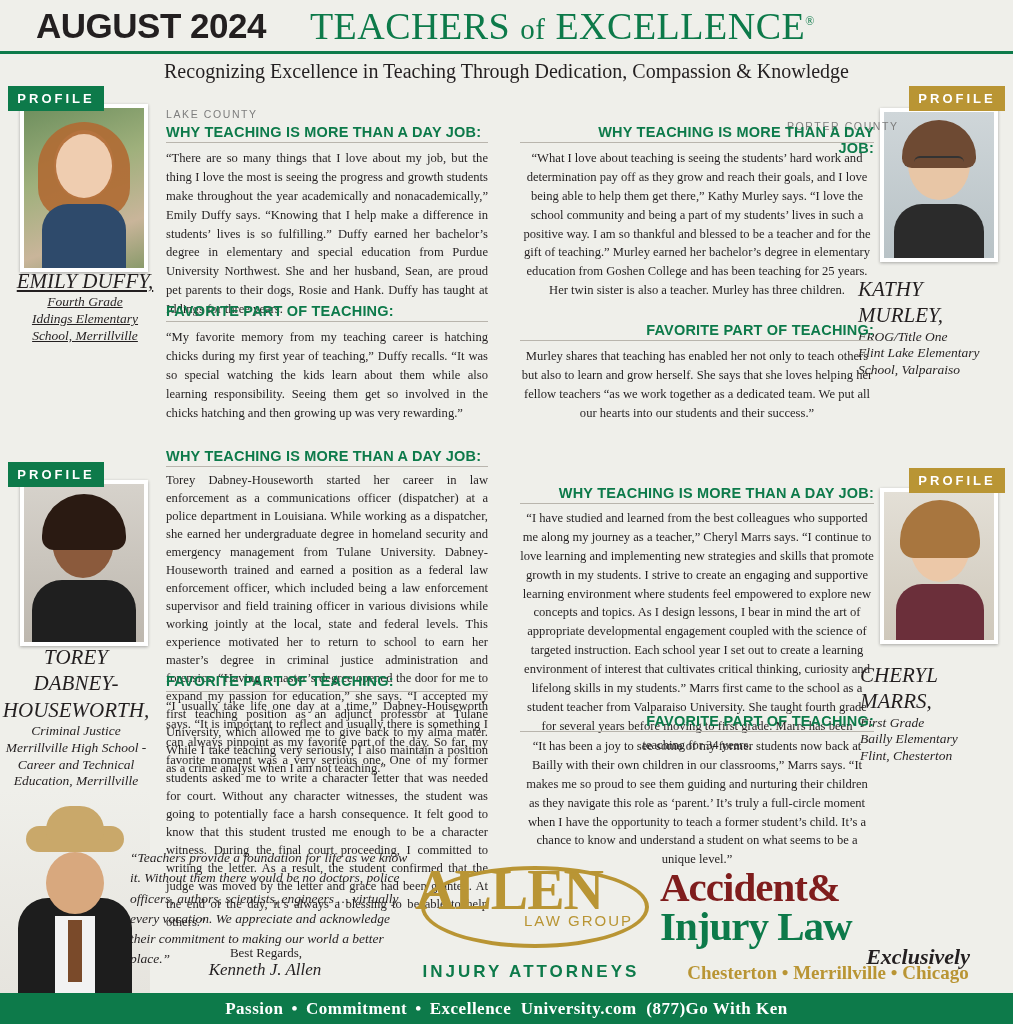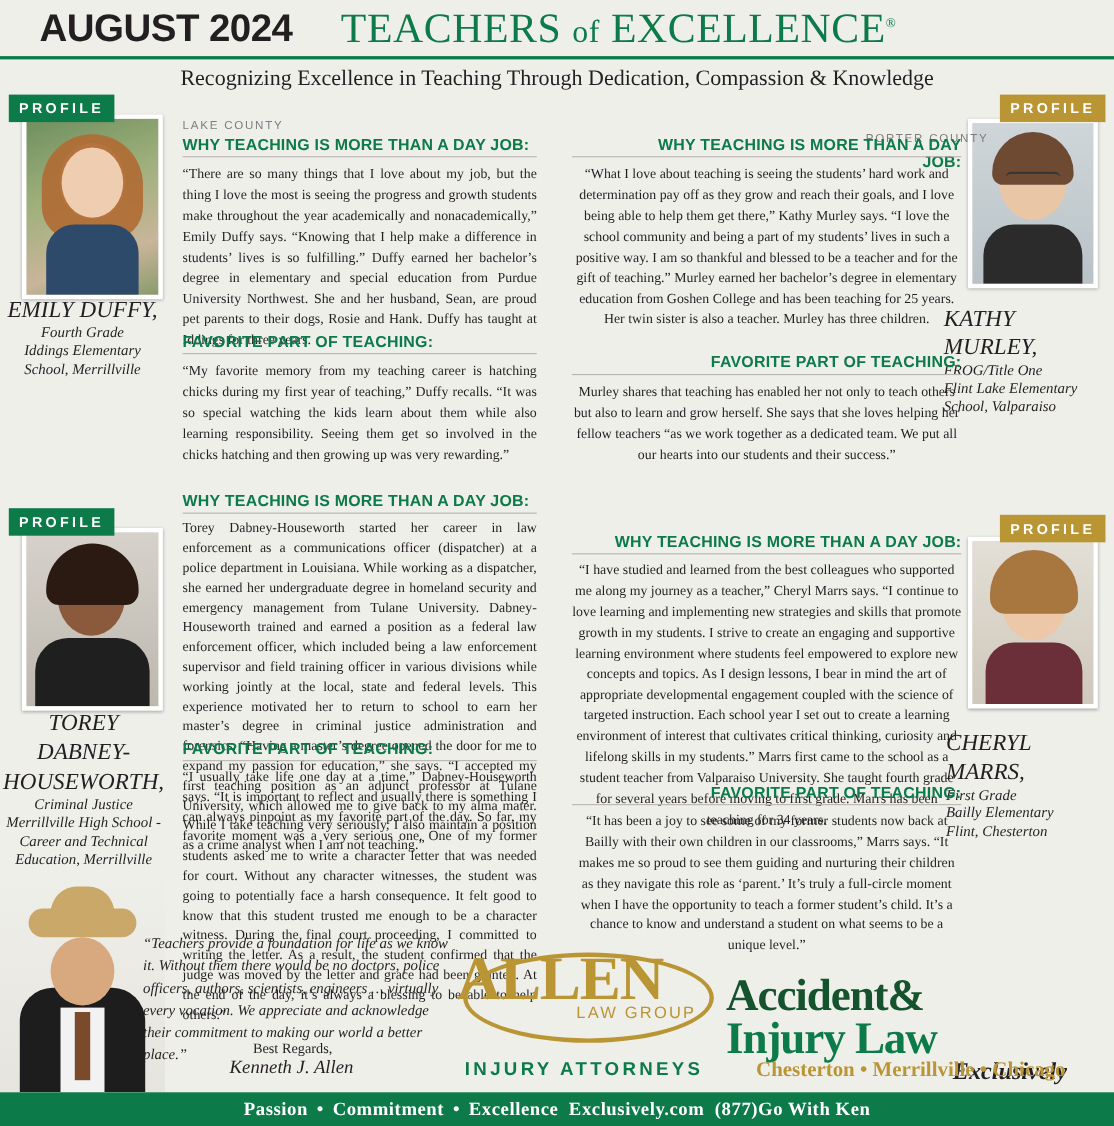--- a/index.html
+++ b/index.html
@@ -98,21 +98,21 @@
   }
   .injury{
     position:absolute;left:415px;top:962px;width:232px;text-align:center;
     font-family:"Liberation Sans", sans-serif;font-weight:bold;font-size:17px;
     letter-spacing:3px;color:#0d7a4a;
   }
 
   
   .acc{position:absolute;left:660px;top:868px;width:310px;}
   .acc .l1{font-family:"Liberation Serif", serif;font-weight:bold;font-size:41px;
-    color:#14532d;line-height:38px;letter-spacing:-1px;margin-top:17px;}
+    color:#7f1d1d;line-height:38px;letter-spacing:-1px;}
   .acc .l2{font-family:"Liberation Serif", serif;font-weight:bold;font-size:41px;
     color:#0d7a4a;line-height:40px;letter-spacing:-1px;}
   .acc .l3{font-family:"Liberation Serif", serif;font-style:italic;font-weight:bold;
     font-size:22px;color:#231f20;text-align:right;margin-top:-2px;}
   .cities{
     position:absolute;left:648px;top:962px;width:360px;text-align:center;
     font-family:"Liberation Serif", serif;font-weight:bold;font-size:19px;color:#b99534;
   }
 
   
@@ -144,21 +144,21 @@
   <div class="subhead">Recognizing Excellence in Teaching Through Dedication, Compassion &amp; Knowledge</div>
 
   <div class="ribbon green" style="left:8px;top:86px;">PROFILE</div>
   <div class="photo" style="left:20px;top:104px;width:120px;height:160px;">
     <div class="sky" style="background:linear-gradient(160deg,#6e8f5e 0%,#9fb07c 40%,#c9b59a 75%,#8a9a6b 100%);"></div>
     <div style="position:absolute;left:30px;top:22px;width:60px;height:70px;border-radius:50%;background:#e7c3a5;"></div>
     <div style="position:absolute;left:14px;top:14px;width:92px;height:96px;border-radius:46px 46px 30px 30px;background:#b06a33;opacity:.9;"></div>
     <div style="position:absolute;left:32px;top:26px;width:56px;height:64px;border-radius:50%;background:#efcdb0;"></div>
     <div style="position:absolute;left:18px;top:96px;width:84px;height:64px;background:#2e4a6b;border-radius:26px 26px 0 0;"></div>
   </div>
-  <div class="caption" style="left:0;top:268px;width:150px;">
+  <div class="caption" style="left:10px;top:268px;width:150px;text-decoration:underline;">
     <span class="nm">EMILY DUFFY,</span>
     <span class="rl">Fourth Grade</span>
     <span class="rl">Iddings Elementary</span>
     <span class="rl">School, Merrillville</span>
   </div>
 
   <div class="county" style="left:166px;top:108px;">LAKE COUNTY</div>
   <div class="sh" style="left:166px;top:124px;">WHY TEACHING IS MORE THAN A DAY JOB:</div>
   <div class="hr" style="left:166px;top:142px;width:322px;"></div>
   <div class="body" style="left:166px;top:149px;width:322px;">“There are so many things that I love about my job, but the thing I love the most is seeing the progress and growth students make throughout the year academically and nonacademically,” Emily Duffy says. “Knowing that I help make a difference in students’ lives is so fulfilling.” Duffy earned her bachelor’s degree in elementary and special education from Purdue University Northwest. She and her husband, Sean, are proud pet parents to their dogs, Rosie and Hank. Duffy has taught at Iddings for three years.</div>
@@ -262,17 +262,17 @@
 
   <div class="acc">
     <div class="l1">Accident&amp;</div>
     <div class="l2">Injury Law</div>
     <div class="l3">Exclusively</div>
   </div>
   <div class="cities">Chesterton  •  Merrillville  •  Chicago</div>
 
   <div class="footer">
     <div class="txt">
-      <span>Passion</span><span class="sep">•</span><span>Commitment</span><span class="sep">•</span><span>Excellence</span>&nbsp;&nbsp;<span>Exclusively.com</span>&nbsp;&nbsp;<span>(877)Go With Ken</span>
+      <span>Passion</span><span class="sep">•</span><span>Commitment</span><span class="sep">•</span><span>Excellence</span>&nbsp;&nbsp;<span>University.com</span>&nbsp;&nbsp;<span>(877)Go With Ken</span>
     </div>
   </div>
 
 </div>
 
 </body></html>

